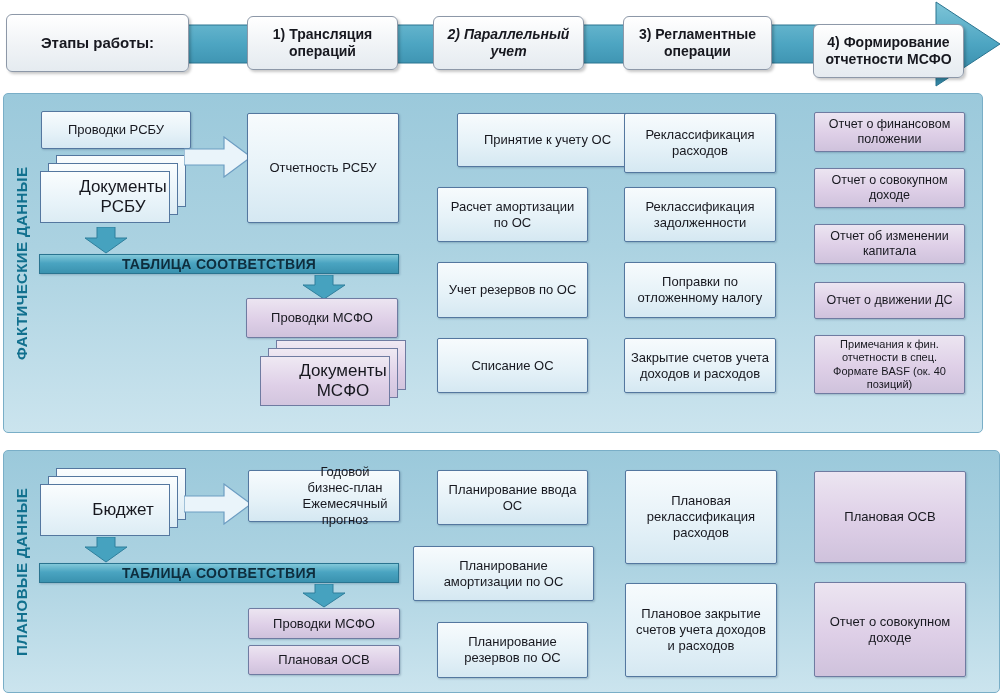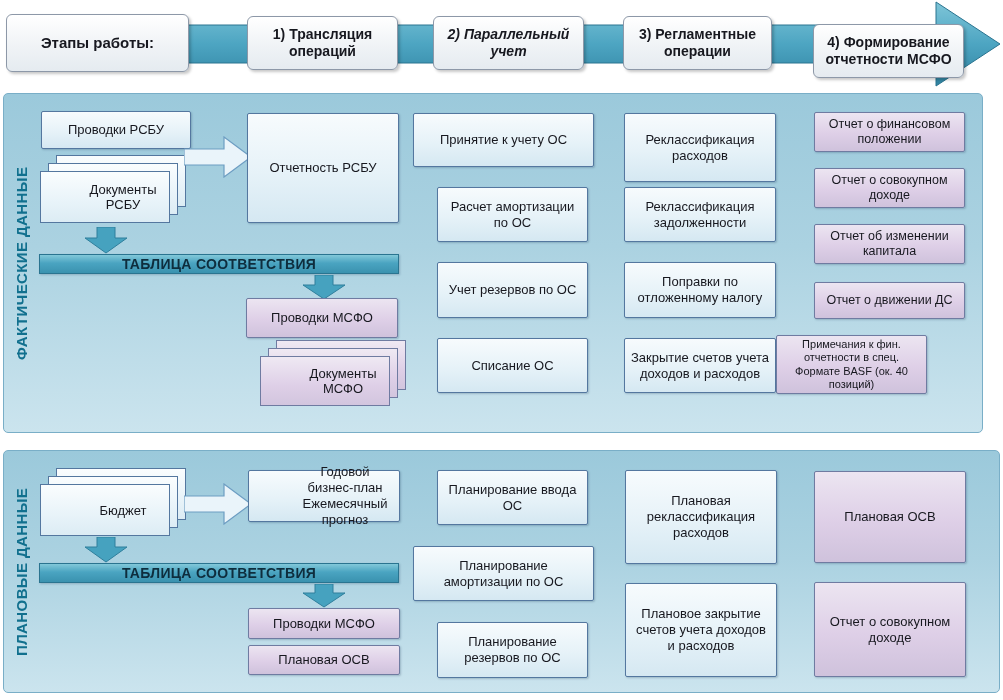--- a/index.html
+++ b/index.html
@@ -39,21 +39,21 @@
   .doc-stack { position:absolute; }
   .doc-stack .page { position:absolute; left:0; top:0; width:100%; height:100%;
                      border:1px solid #54779f;
                      background:linear-gradient(180deg,#fafdfe 0%,#e8f3f9 60%,#dcecf4 100%); }
   .doc-stack .p2 { transform:translate(8px,-8px); }
   .doc-stack .p3 { transform:translate(16px,-16px); }
   .doc-stack.purple .page { border:1px solid #6f7ba1;
                      background:linear-gradient(180deg,#efe9f3 0%,#decfe7 60%,#d2c5de 100%); }
   .doc-stack .label { position:absolute; left:0; top:0; width:100%; height:100%;
                       display:flex; align-items:center; justify-content:center;
-                      text-align:center; font-size:13px; z-index:3;padding-left:36px; }
+                      text-align:center; font-size:17px; z-index:3;padding-left:36px; }
 
   .arrow-icon { position:absolute; line-height:0; }
   svg { display:block; }
 </style>
 </head>
 <body>
 
 <div id="stage">
 
   <span class="arrow-icon" style="left:186px; top:0;">
@@ -133,34 +133,34 @@
       <span>Проводки МСФО</span>
     </div>
 
     <div class="doc-stack purple" style="left:256px; top:262px; width:130px; height:50px;">
       <div class="page p3"></div>
       <div class="page p2"></div>
       <div class="page"></div>
       <span class="label">Документы МСФО</span>
     </div>
 
-    <div class="box box-light" style="left:409px; top:19px; width:181px; height:54px;">
+    <div class="box box-light" style="left:453px; top:19px; width:181px; height:54px;">
       <span>Принятие к учету ОС</span>
     </div>
     <div class="box box-light" style="left:433px; top:93px; width:151px; height:55px;">
       <span>Расчет амортизации по ОС</span>
     </div>
     <div class="box box-light" style="left:433px; top:244px; width:151px; height:55px;">
       <span>Списание ОС</span>
     </div>
     <div class="box box-light" style="left:433px; top:168px; width:151px; height:56px;">
       <span>Учет резервов по ОС</span>
     </div>
 
-    <div class="box box-light" style="left:620px; top:19px; width:152px; height:69px;">
+    <div class="box box-light" style="left:620px; top:19px; width:152px; height:60px;">
       <span>Реклассификация расходов</span>
     </div>
     <div class="box box-light" style="left:620px; top:93px; width:152px; height:55px;">
       <span>Реклассификация задолженности</span>
     </div>
     <div class="box box-light" style="left:620px; top:168px; width:152px; height:56px;">
       <span>Поправки по отложенному налогу</span>
     </div>
     <div class="box box-light" style="left:620px; top:244px; width:152px; height:55px;">
       <span>Закрытие счетов учета доходов и расходов</span>
@@ -171,21 +171,21 @@
     </div>
     <div class="box box-purple box-report" style="left:810px; top:74px; width:151px; height:40px;">
       <span>Отчет о совокупном доходе</span>
     </div>
     <div class="box box-purple box-report" style="left:810px; top:130px; width:151px; height:40px;">
       <span>Отчет об изменении капитала</span>
     </div>
     <div class="box box-purple box-report" style="left:810px; top:188px; width:151px; height:37px;">
       <span>Отчет о движении ДС</span>
     </div>
-    <div class="box box-purple box-note" style="left:772px; top:241px; width:151px; height:59px;">
+    <div class="box box-purple box-note" style="left:810px; top:241px; width:151px; height:59px;">
       <span>Примечания к фин. отчетности в спец. Формате BASF (ок. 40 позиций)</span>
     </div>
   </div>
 
   <div class="section" style="top:450px; width:997px; height:243px;">
 
     <div class="side-label">
       <span>ПЛАНОВЫЕ ДАННЫЕ</span>
     </div>
 

